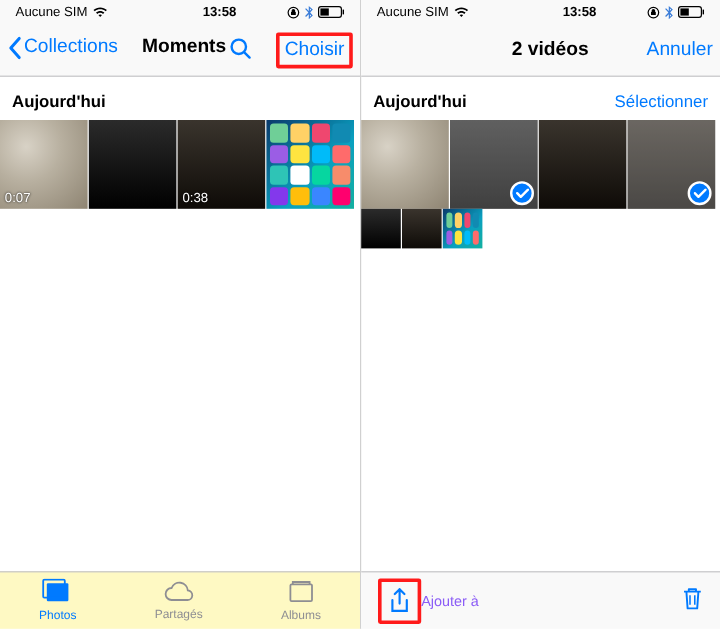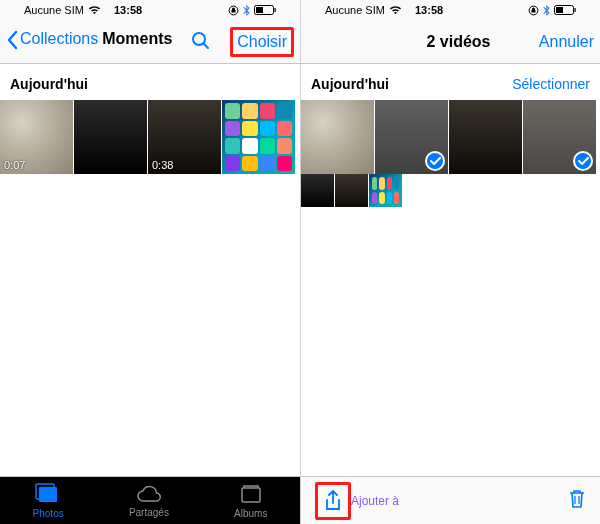--- a/index.html
+++ b/index.html
@@ -15,44 +15,44 @@
     width: 300px; height: 524px;
     display: flex; flex-direction: column;
     background: #fff;
     position: relative;
   }
   .phone + .phone { border-left: 1px solid #d0d0d0; }
   
   .status {
     height: 20px;
     display: flex; align-items: center; justify-content: space-between;
-    padding: 0 24px;
+    padding: 0 13px;
     font-size: 11px;
     background: #f9f9f9;
   }
   .status .left, .status .right { display: flex; align-items: center; gap: 4px; min-width: 90px; }
   .status .left { justify-content: flex-start; }
   .status .right { justify-content: flex-end; }
-  .status .center { font-weight: 600; flex: 1; text-align: left; }
+  .status .center { font-weight: 600; flex: 1; text-align: right; }
   .status svg { display: block; }
   
   .navbar {
     height: 44px;
     display: flex; align-items: center;
     padding: 0 6px;
     border-bottom: 1px solid #c5c5c7;
     background: #f9f9f9;
     position: relative;
   }
   .nav-left { display: flex; gap: 2px; flex: 1; }
   .nav-center { position: absolute; left: 16px; right: 0; text-align: center; font-weight: 600; font-size: 16px; pointer-events: none; }
   .nav-right { display: flex; align-items: center; gap: 20px; justify-content: flex-end; flex: 1; }
   .ios-link { color: #007aff; font-size: 16px; }
   .navbar .back-chevron { color: #007aff; }
-  .nav-title-inline { font-weight: 700; font-size: 16px; margin-left: 2px; }
+  .nav-title-inline { font-weight: 700; font-size: 16px; margin-left: 18px; }
   .highlight-red {
     border: 3px solid #ff1a1a;
     padding: 3px 4px;
     border-radius: 2px;
   }
   
   .section {
     display: flex; align-items: center; justify-content: space-between;
     padding: 12px 10px 8px;
     font-size: 14px;
@@ -100,21 +100,21 @@
     border-radius: 50%; background: #007aff;
     display: flex; align-items: center; justify-content: center;
     border: 2px solid #fff;
   }
   .check svg { stroke: #fff; }
   .sel-overlay { position: absolute; inset: 0; background: rgba(255,255,255,0.25); }
   
   .tabbar {
     height: 48px;
     border-top: 1px solid #c5c5c7;
-    background: #000000;
+    background: #fef9c3;
     display: flex; align-items: center; justify-content: space-around;
     margin-top: auto;
   }
   .tab { display: flex; flex-direction: column; align-items: center; gap: 1px; color: #8e8e93; font-size: 10px; }
   .tab.active { color: #007aff; }
   .toolbar {
     height: 48px;
     border-top: 1px solid #c5c5c7;
     background: #f9f9f9;
     display: flex; align-items: center; justify-content: space-between;

